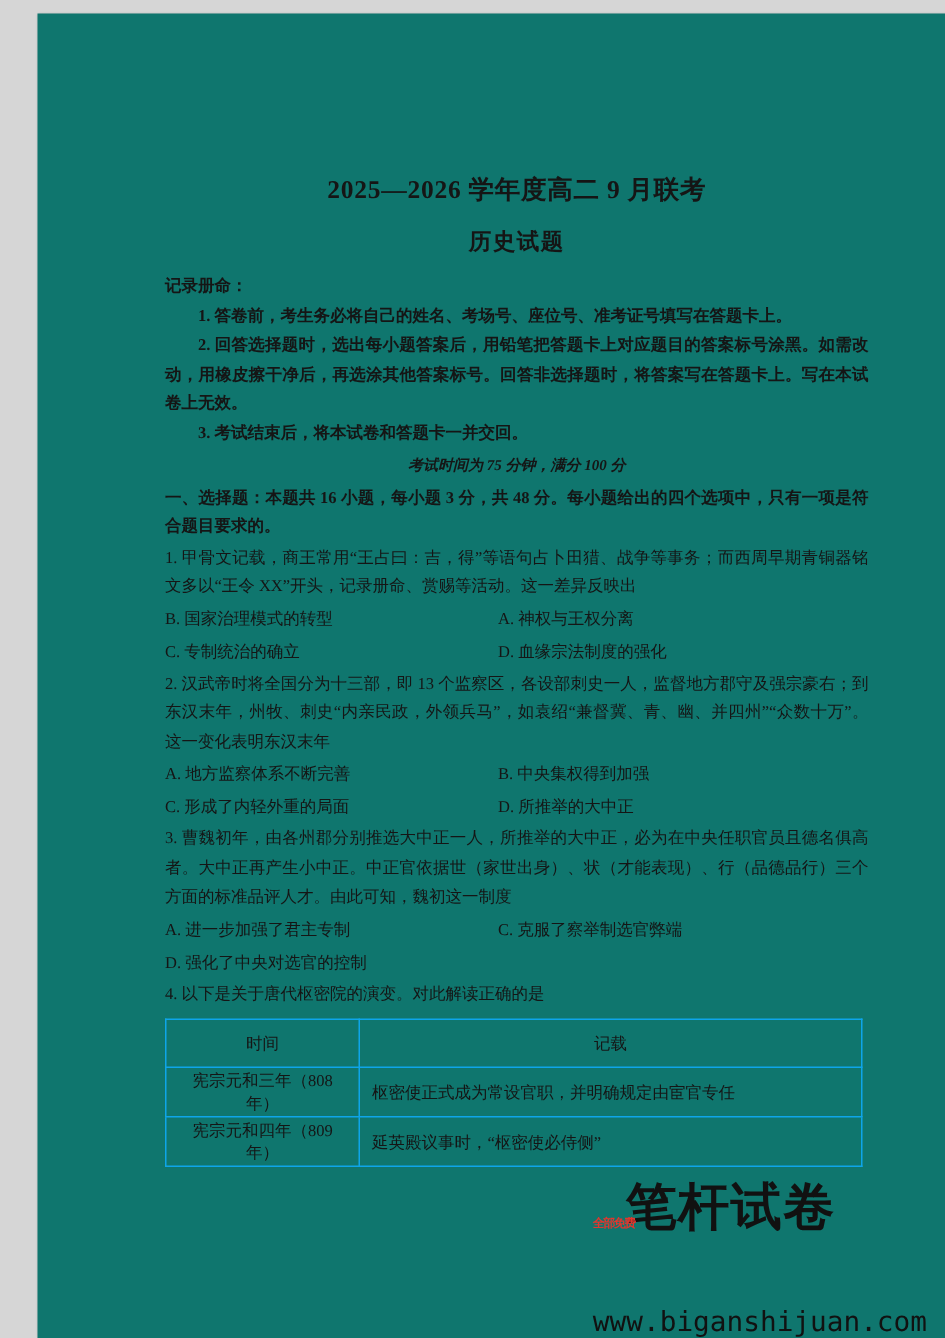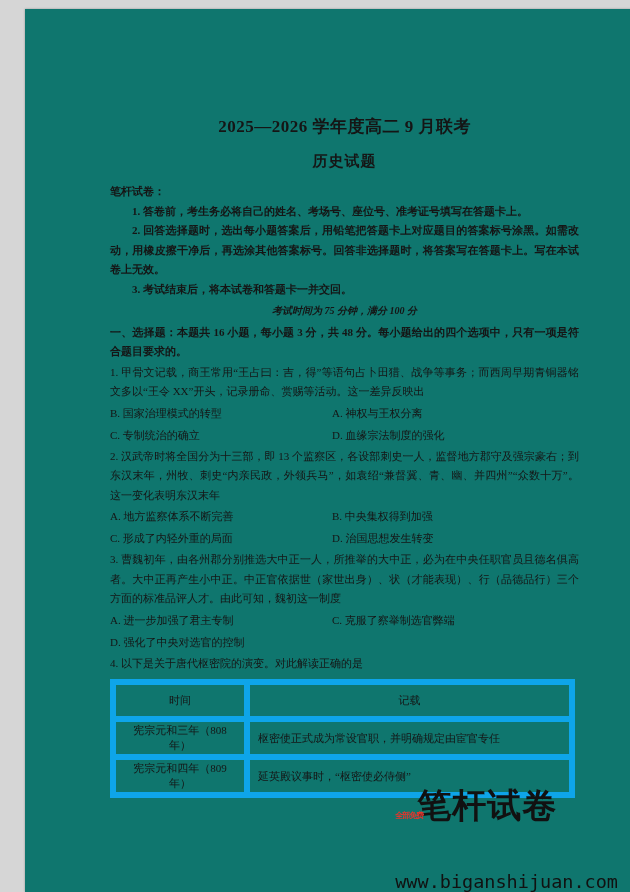--- a/index.html
+++ b/index.html
@@ -42,21 +42,21 @@
     font-size:11px;
     line-height:22px;
   }
   table.qtable{
     border-collapse:collapse;
     width:465px;
     margin-top:6px;
     font-size:11px;
   }
   table.qtable td,table.qtable th{
-    border:6px solid #0ea5e9;
+    border:1px solid #0ea5e9;
     height:29px;
     padding:1px 8px;
     font-weight:normal;
   }
   table.qtable th{text-align:center;}
   td.c-time{width:112px;text-align:center;}
   td.c-rec{text-align:left;}
   .watermark{
     position:absolute;
     right:12px;bottom:0;
@@ -90,21 +90,21 @@
   }
 </style>
 </head>
 <body style="background: rgb(214, 214, 214);">
 
 <div class="page">
 
   <h1 class="exam-title">2025—2026 学年度高二 9 月联考</h1>
   <h2 class="exam-subject">历史试题</h2>
 
-  <p class="notice-heading">笔杆试卷：</p>
+  <p class="notice-heading">记录册命：</p>
   <p class="notice-item">1. 答卷前，考生务必将自己的姓名、考场号、座位号、准考证号填写在答题卡上。</p>
   <p class="notice-item">2. 回答选择题时，选出每小题答案后，用铅笔把答题卡上对应题目的答案标号涂黑。如需改动，用橡皮擦干净后，再选涂其他答案标号。回答非选择题时，将答案写在答题卡上。写在本试卷上无效。</p>
   <p class="notice-item">3. 考试结束后，将本试卷和答题卡一并交回。</p>
 
   <p class="time-note">考试时间为 75 分钟，满分 100 分</p>
 
   <p class="section-heading">一、选择题：本题共 16 小题，每小题 3 分，共 48 分。每小题给出的四个选项中，只有一项是符合题目要求的。</p>
 
   <p class="stem">1. 甲骨文记载，商王常用“王占曰：吉，得”等语句占卜田猎、战争等事务；而西周早期青铜器铭文多以“王令 XX”开头，记录册命、赏赐等活动。这一差异反映出</p>
   <div class="options">
@@ -112,21 +112,21 @@
     <span>A. 神权与王权分离</span>
     <span>C. 专制统治的确立</span>
     <span>D. 血缘宗法制度的强化</span>
   </div>
 
   <p class="stem">2. 汉武帝时将全国分为十三部，即 13 个监察区，各设部刺史一人，监督地方郡守及强宗豪右；到东汉末年，州牧、刺史“内亲民政，外领兵马”，如袁绍“兼督冀、青、幽、并四州”“众数十万”。这一变化表明东汉末年</p>
   <div class="options">
     <span>A. 地方监察体系不断完善</span>
     <span>B. 中央集权得到加强</span>
     <span>C. 形成了内轻外重的局面</span>
-    <span>D. 治国思想发生转变</span>
+    <span>D. 所推举的大中正</span>
   </div>
 
   <p class="stem">3. 曹魏初年，由各州郡分别推选大中正一人，所推举的大中正，必为在中央任职官员且德名俱高者。大中正再产生小中正。中正官依据世（家世出身）、状（才能表现）、行（品德品行）三个方面的标准品评人才。由此可知，魏初这一制度</p>
   <div class="options">
     <span>A. 进一步加强了君主专制</span>
     <span>C. 克服了察举制选官弊端</span>
     <span>D. 强化了中央对选官的控制</span>
   </div>
 
   <p class="stem">4. 以下是关于唐代枢密院的演变。对此解读正确的是</p>

